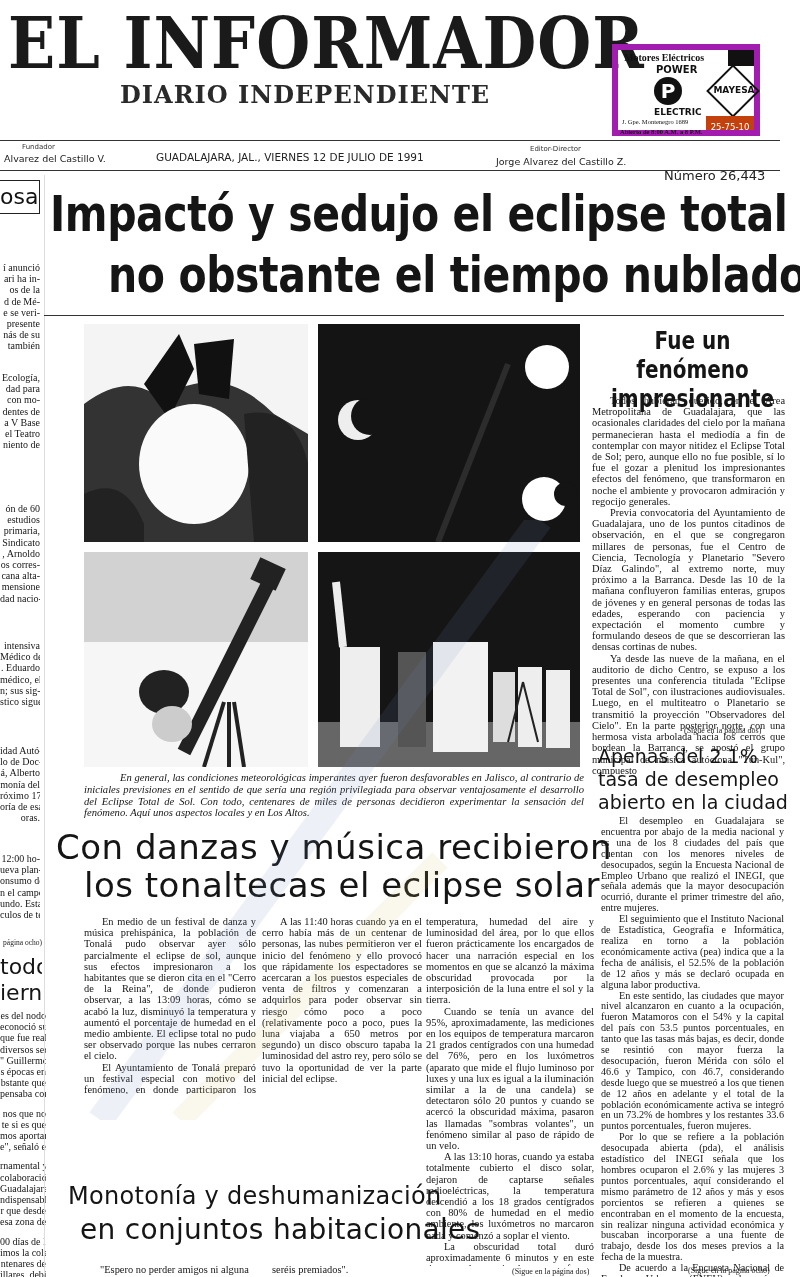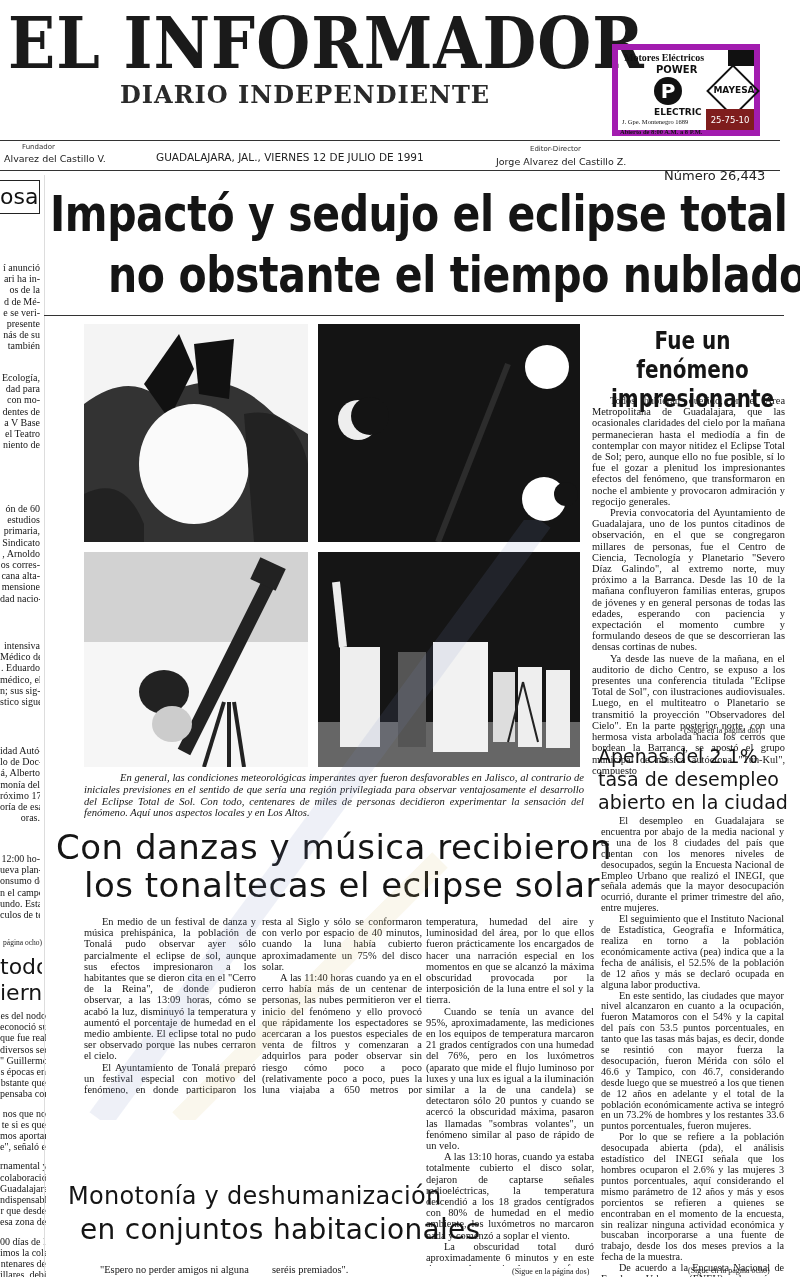--- a/index.html
+++ b/index.html
@@ -11,21 +11,21 @@
   .ad{left:612px;top:44px;width:148px;height:92px;border:6px solid #a21caf;font-family:"Liberation Serif",serif}
   .ad .l1{position:absolute;left:6px;top:2px;font-size:10px;font-weight:bold}
   .ad .blk1{position:absolute;right:0;top:0;width:26px;height:16px;background:#111}
   .ad .power{position:absolute;left:38px;top:14px;font-size:10px;font-family:"DejaVu Sans",sans-serif;font-weight:bold}
   .ad .plogo{position:absolute;left:36px;top:27px;width:28px;height:28px;border-radius:50%;background:#111;color:#fff;font-family:"DejaVu Sans",sans-serif;font-weight:bold;font-size:20px;text-align:center;line-height:28px}
   .ad .elec{position:absolute;left:36px;top:57px;font-size:9px;font-family:"DejaVu Sans",sans-serif;font-weight:bold}
   .ad .diamond{position:absolute;left:96px;top:22px;width:38px;height:38px;border:2px solid #111;transform:rotate(45deg)}
   .ad .mayesa{position:absolute;left:88px;top:35px;width:56px;text-align:center;font-size:9px;font-family:"DejaVu Sans",sans-serif;font-weight:bold}
   .ad .addr{position:absolute;left:4px;top:68px;font-size:6.5px}
   .ad .hours{position:absolute;left:2px;top:78px;font-size:6.5px;font-weight:bold}
-  .ad .phone{position:absolute;right:0;bottom:0;width:48px;height:21px;background:#7f1d1d;color:#fff;font-family:"DejaVu Sans",sans-serif;font-size:8.5px;line-height:22px;text-align:center}
+  .ad .phone{position:absolute;right:0;bottom:0;width:48px;height:14px;background:#c2410c;color:#fff;font-family:"DejaVu Sans",sans-serif;font-size:8.5px;line-height:22px;text-align:center}
   .rule{height:1px;background:#333}
   .dateline{font-family:"DejaVu Sans",sans-serif;font-size:9.5px;color:#222}
   .small-cap{font-family:"DejaVu Sans",sans-serif;font-size:7px;color:#333}
   .main-head{font-family:"DejaVu Sans",sans-serif;font-weight:bold;font-size:50px;line-height:58px;transform:scaleX(0.82);transform-origin:left top;letter-spacing:-0.5px;color:#151515;white-space:nowrap}
   .col-text{font-family:"Liberation Serif",serif;font-size:10.4px;line-height:11.2px;text-align:justify;color:#151515}
   .col-text p{text-indent:18px}
   .photo{background:#111;overflow:hidden}
   .caption{font-family:"Liberation Serif",serif;font-style:italic;font-size:10.6px;line-height:11.8px;color:#151515}
   .sub-head{font-family:"DejaVu Sans",sans-serif;font-weight:normal;color:#151515;white-space:nowrap}
   .side-head{font-family:"DejaVu Sans",sans-serif;font-weight:bold;color:#151515;text-align:center;transform:scaleX(0.8);transform-origin:center top}
@@ -229,21 +229,20 @@
 
 <div class="abs sub-head" style="left:56px;top:828px;font-size:34px;line-height:38px;letter-spacing:0.5px">Con danzas y música recibieron</div>
 <div class="abs sub-head" style="left:84px;top:866px;font-size:34px;line-height:38px;letter-spacing:0.5px">los tonaltecas el eclipse solar</div>
 
 <div class="abs col-text" style="left:84px;top:916px;width:172px;height:178px;overflow:hidden">
   <p>En medio de un festival de danza y música prehispánica, la población de Tonalá pudo observar ayer sólo parcialmente el eclipse de sol, aunque sus efectos impresionaron a los habitantes que se dieron cita en el "Cerro de la Reina", de donde pudieron observar, a las 13:09 horas, cómo se acabó la luz, disminuyó la temperatura y aumentó el porcentaje de humedad en el medio ambiente. El eclipse total no pudo ser observado porque las nubes cerraron el cielo.</p>
   <p>El Ayuntamiento de Tonalá preparó un festival especial con motivo del fenómeno, en donde participaron los grupos de danza Tun-Kul, Tonallan, Quetzalcóatl y Yonalli Ehécatl, quienes ofrecieron desde las 11:00 horas, danzas al sol, la alegría e incluso a la lluvia, con cánticos a Tláloc para que enviara su lluvia y cumplió; todo ésto se hizo para dar un marco de fiesta a los momentos previos al inicio del eclipse.</p>
 
 </div>
 <div class="abs col-text" style="left:262px;top:916px;width:160px;height:178px;overflow:hidden">
-  <p style="text-indent:0">resta al Siglo y sólo se conformaron con verlo por espacio de 40 minutos, cuando la luna había cubierto aproximadamente un 75% del disco solar.</p>
   <p>A las 11:40 horas cuando ya en el cerro había más de un centenar de personas, las nubes permitieron ver el inicio del fenómeno y ello provocó que rápidamente los espectadores se acercaran a los puestos especiales de venta de filtros y comenzaran a adquirlos para poder observar sin riesgo cómo poco a poco (relativamente poco a poco, pues la luna viajaba a 650 metros por segundo) un disco obscuro tapaba la luminosidad del astro rey, pero sólo se tuvo la oportunidad de ver la parte inicial del eclipse.</p>
 
 </div>
 <div class="abs col-text" style="left:426px;top:916px;width:168px;height:350px;overflow:hidden">
   <p style="text-indent:0">temperatura, humedad del aire y luminosidad del área, por lo que ellos fueron prácticamente los encargados de hacer una narración especial en los momentos en que se alcanzó la máxima obscuridad provocada por la interposición de la luna entre el sol y la tierra.</p>
   <p>Cuando se tenía un avance del 95%, aproximadamente, las mediciones en los equipos de temperatura marcaron 21 grados centígrados con una humedad del 76%, pero en los luxómetros (aparato que mide el flujo luminoso por luxes y una lux es igual a la iluminación similar a la de una candela) se detectaron sólo 20 puntos y cuando se acercó la obscuridad máxima, pasaron las llamadas "sombras volantes", un fenómeno similar al paso de rápido de un velo.</p>
   <p>A las 13:10 horas, cuando ya estaba totalmente cubierto el disco solar, dejaron de captarse señales radioeléctricas, la temperatura descendió a los 18 grados centígrados con 80% de humedad en el medio ambiente, los luxómetros no marcaron nada y comenzó a soplar el viento.</p>
   <p>La obscuridad total duró aproximadamente 6 minutos y en este tiempo, los animales que fueron llevados al cerro (vacas y gallos), se encontraban totalmente en calma y adoptaron la pose de descanso, mientras que los pájaros regresaron a sus nidos y de ahí, la vista de la ciudad fue impresionante.</p>
 
 </div>

